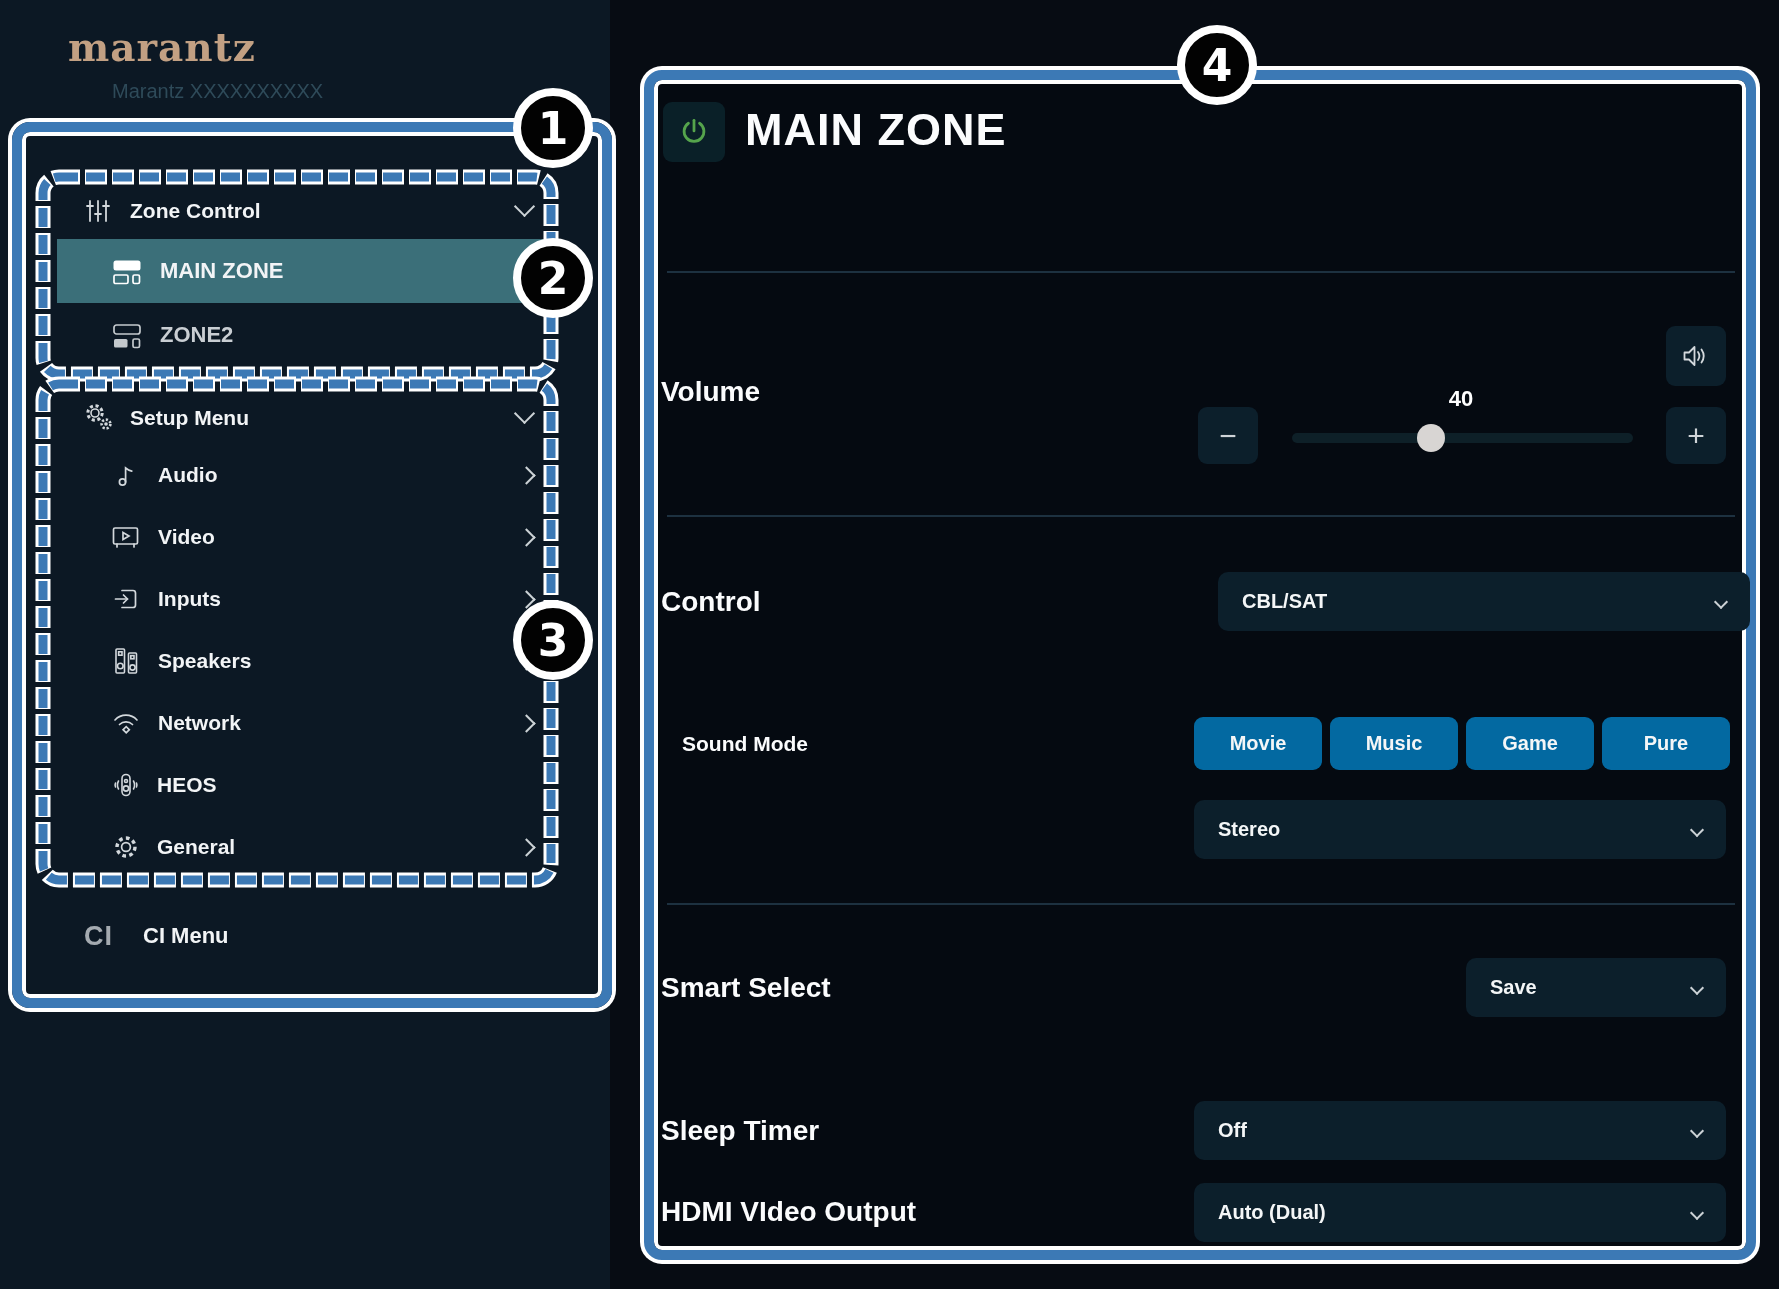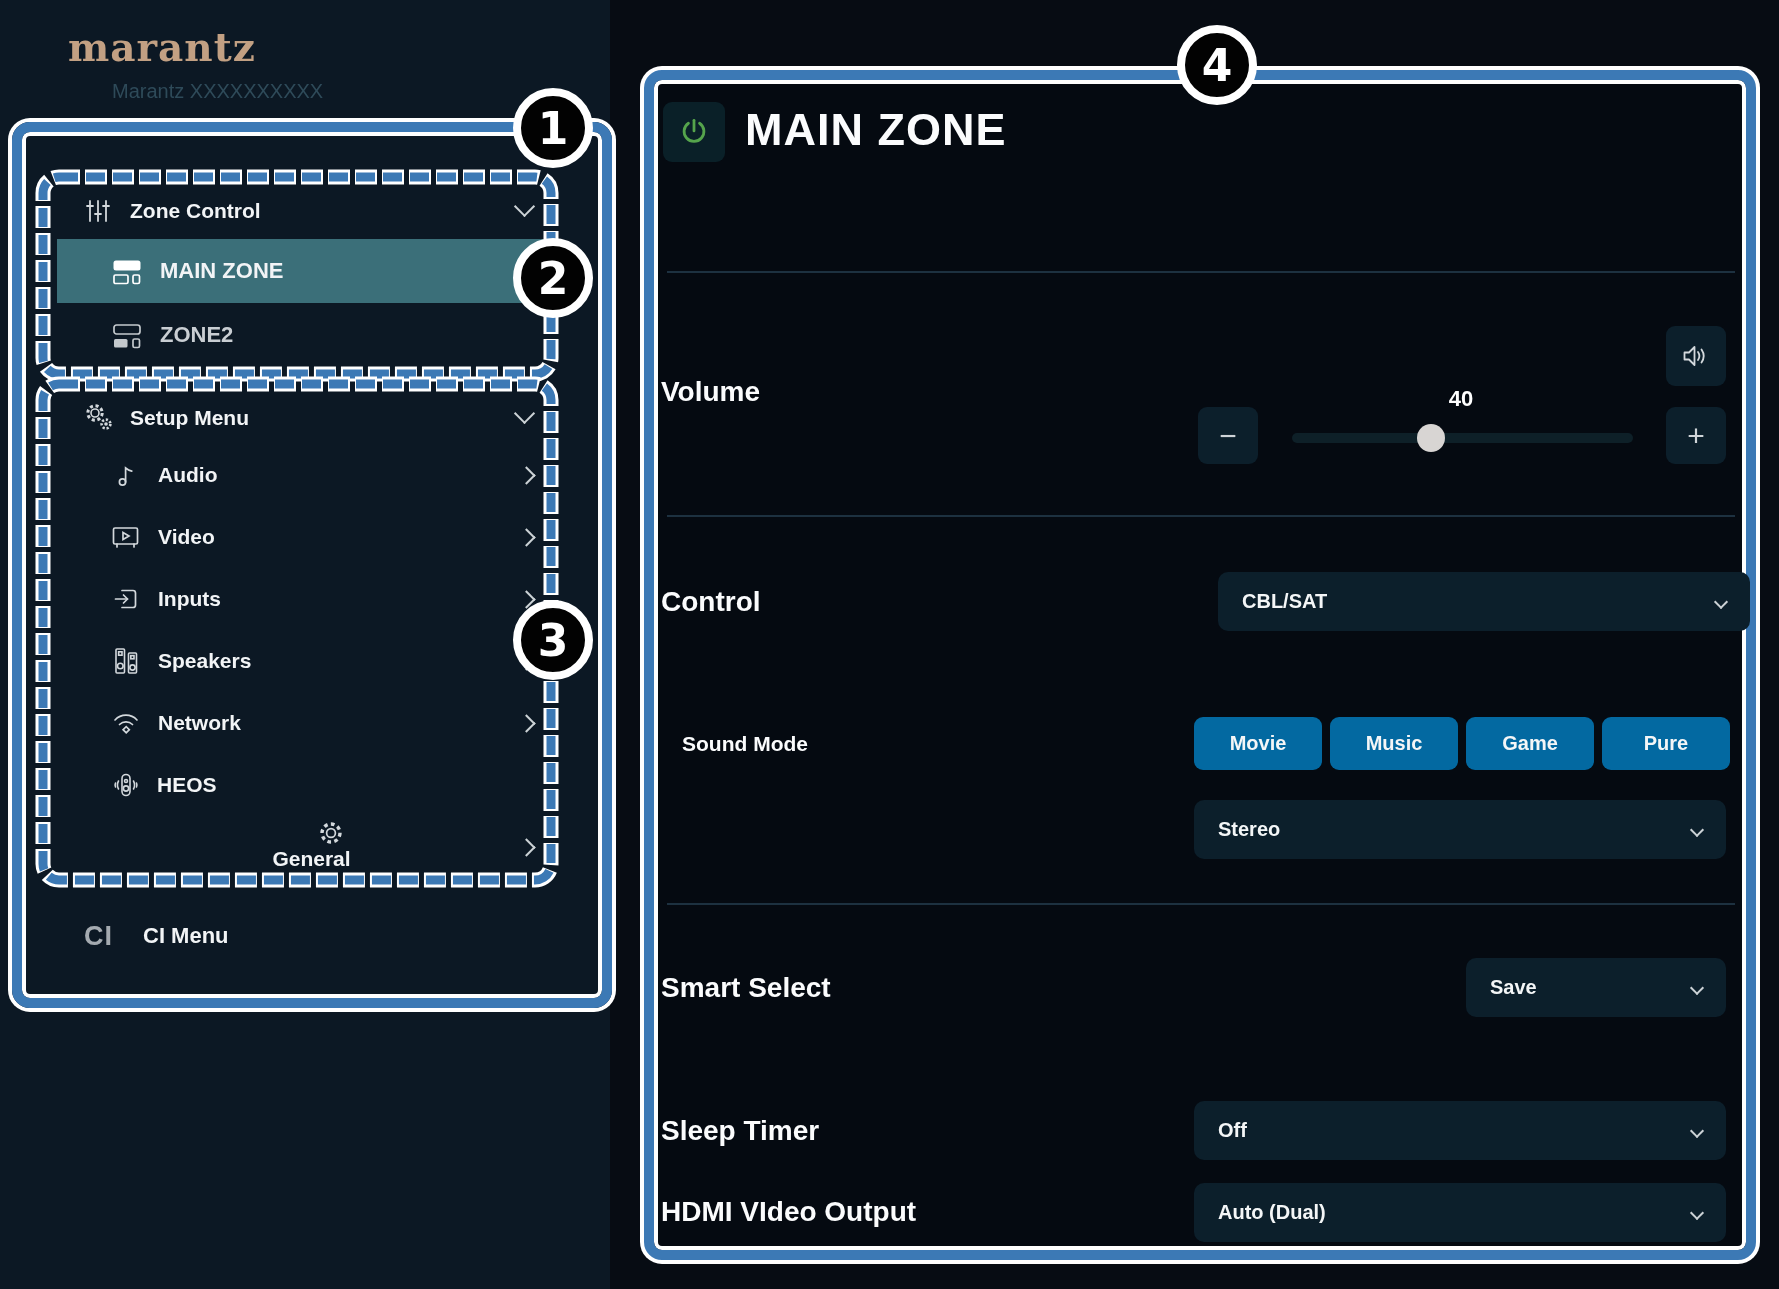--- a/index.html
+++ b/index.html
@@ -194,21 +194,21 @@
         <circle cx="14" cy="17.5" r="2.6"></circle>
         <path d="M6.5 10 a8.5 8.5 0 0 0 0 8"></path>
         <path d="M3.5 12 a5 5 0 0 0 0 4"></path>
         <path d="M21.5 10 a8.5 8.5 0 0 1 0 8"></path>
         <path d="M24.5 12 a5 5 0 0 1 0 4"></path>
       </g>
     </svg>
     <span class="row-label" style="margin-left:17px;">HEOS</span>
   </div>
 
-  <div class="menu-row" style="left:57px;top:819px;width:492px;height:56px;flex-direction:column;">
+  <div class="menu-row" style="left:57px;top:819px;width:492px;height:56px;">
     <svg class="icon" style="margin-left:55px;" width="28" height="28" viewBox="0 0 28 28">
       <g fill="none" stroke="#d3d8dc">
         <circle cx="14" cy="14" r="4.4" stroke-width="1.7"></circle>
         <circle cx="14" cy="14" r="9" stroke-width="3.4" stroke-dasharray="3.7 3.3"></circle>
       </g>
     </svg>
     <span class="row-label" style="margin-left:17px;">General</span>
     <span class="chev right" style="position:absolute;right:16px;top:22px;"></span>
   </div>
 

